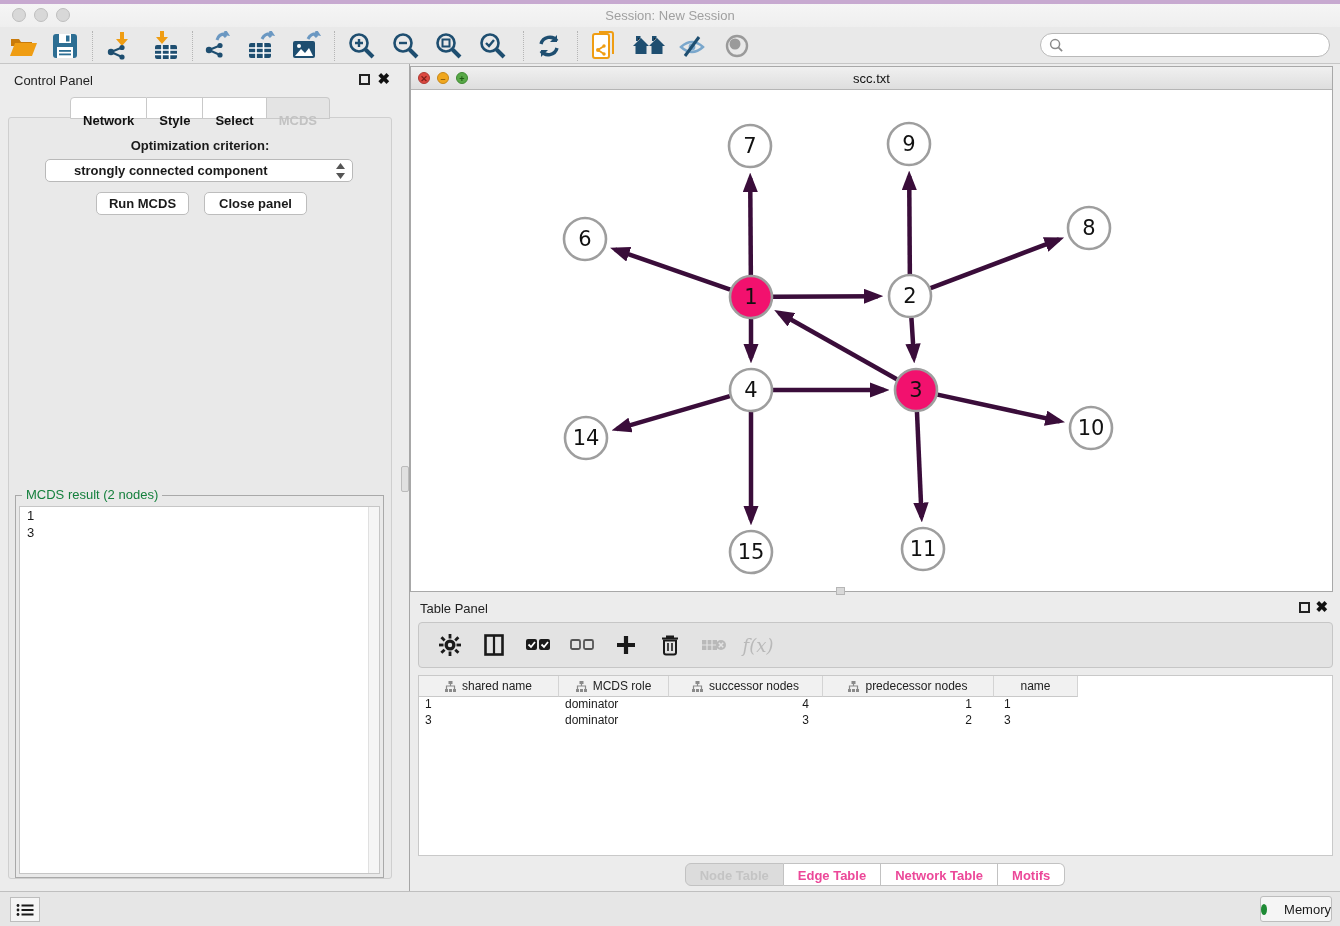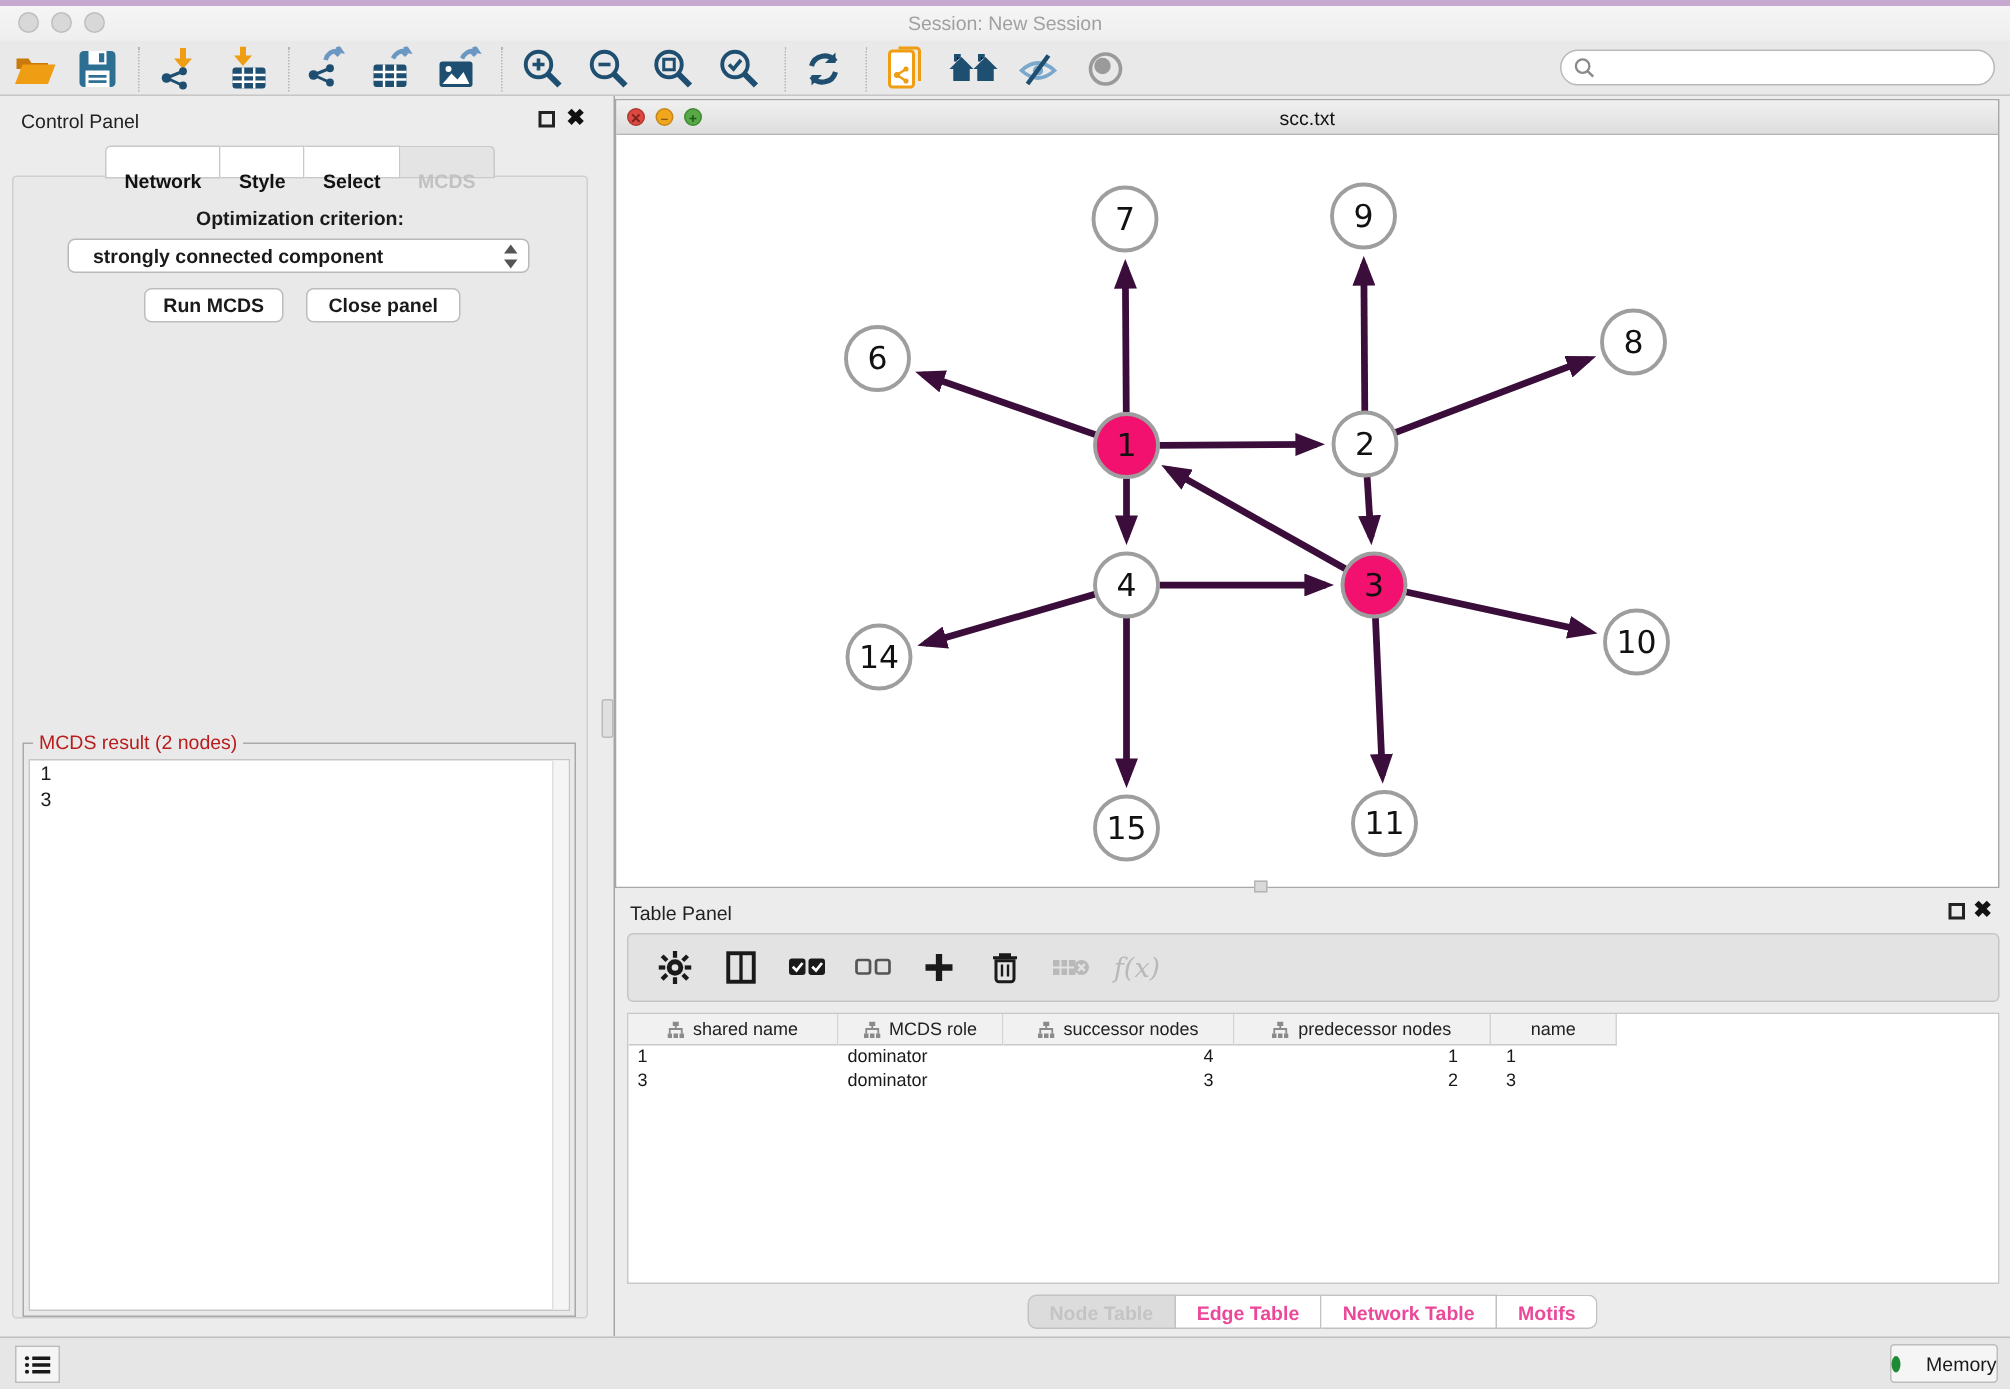--- a/index.html
+++ b/index.html
@@ -37,29 +37,29 @@
   .cp-tab { height:22px; padding:15px 12px 0 12px; background:#fff; border:1px solid #c9c9c9; border-left:none;
     font-weight:bold; color:#111; text-align:center; }
   .cp-tab:first-child { border-left:1px solid #c9c9c9; border-radius:4px 0 0 0; }
   .cp-tab:last-child { border-radius:0 4px 0 0; }
   .cp-tab.active { background:#e4e4e4; color:#c2c2c2; }
 
   .cp-content { position:absolute; left:8px; top:53px; width:384px; height:762px;
     background:#e9e9e9; border:1px solid #cfcfcf; border-radius:3px; }
   .opt-label { position:absolute; left:0; right:0; top:20px; text-align:center; font-weight:bold; }
   .dropdown { position:absolute; left:36px; top:41px; width:308px; height:23px; background:#fff;
-    border:1px solid #b9b9b9; border-radius:5px; display:flex; align-items:center; padding-left:16px; font-weight:bold; }
+    border:1px solid #b9b9b9; border-radius:5px; display:flex; align-items:center; padding-left:28px; font-weight:bold; }
   .dropdown .stepper { position:absolute; right:6px; top:2px; }
   .btn { position:absolute; height:23px; background:#fff; border:1px solid #bdbdbd; border-radius:5px;
     font-weight:bold; text-align:center; padding-top:3px; font-size:13px; }
   .btn-run { left:87px; top:74px; width:93px; }
   .btn-close { left:195px; top:74px; width:103px; }
 
   .result-group { position:absolute; left:6px; top:377px; width:369px; height:383px; border:1px solid #a9a9a9; }
-  .result-title { position:absolute; left:6px; top:-9px; background:#e9e9e9; padding:0 4px; color:#b91c1c; }
+  .result-title { position:absolute; left:6px; top:-9px; background:#e9e9e9; padding:0 4px; color:#15803d; }
   .result-box { position:absolute; left:3px; top:10px; width:361px; height:368px; background:#fff; border:1px solid #c6c6c6; }
   .result-item { padding:1px 0 1px 7px; font-size:13px; }
   .result-scroll { position:absolute; right:0; top:0; width:11px; height:100%; background:#f5f5f5; border-left:1px solid #e0e0e0; }
 
   
   .vsplit { position:absolute; left:400px; top:64px; width:10px; height:827px; background:#ececec; border-right:1px solid #a6a6a6; }
   .vsplit .grip { position:absolute; left:1px; top:402px; width:8px; height:26px; background:#e0e0e0; border:1px solid #bbb; border-radius:2px; }
 
   
   .netwin { position:absolute; left:410px; top:66px; width:923px; height:526px; background:#fff; border:1px solid #a8a8a8; }

